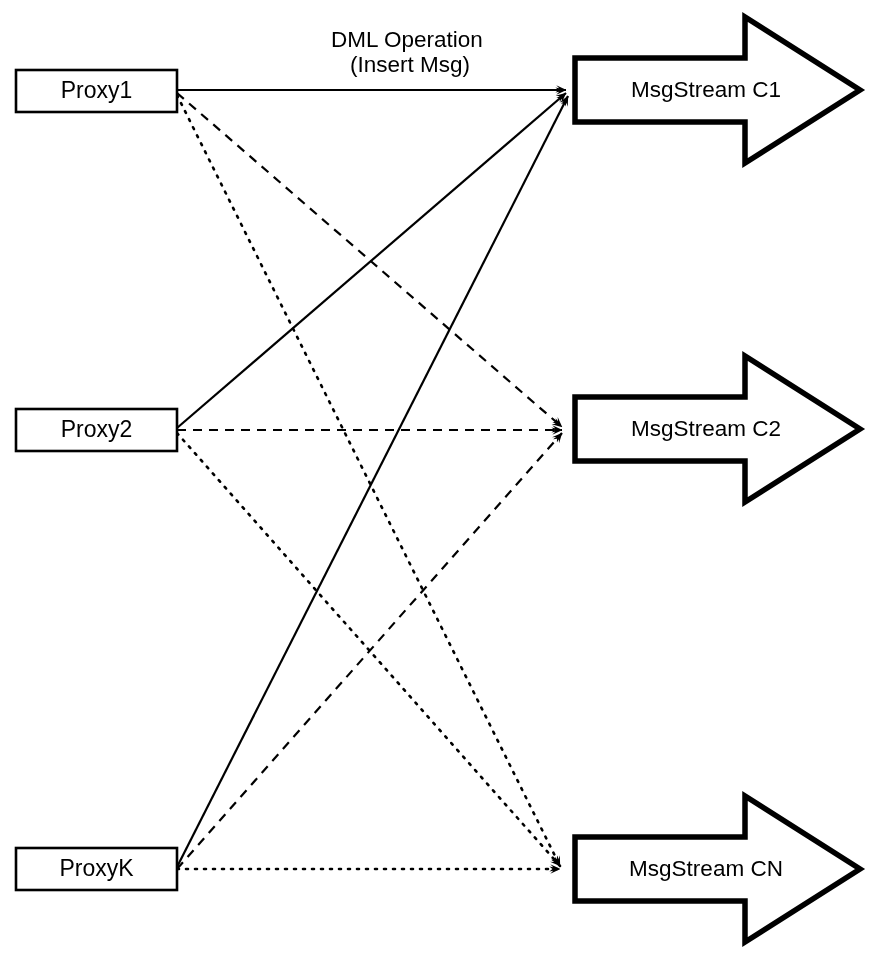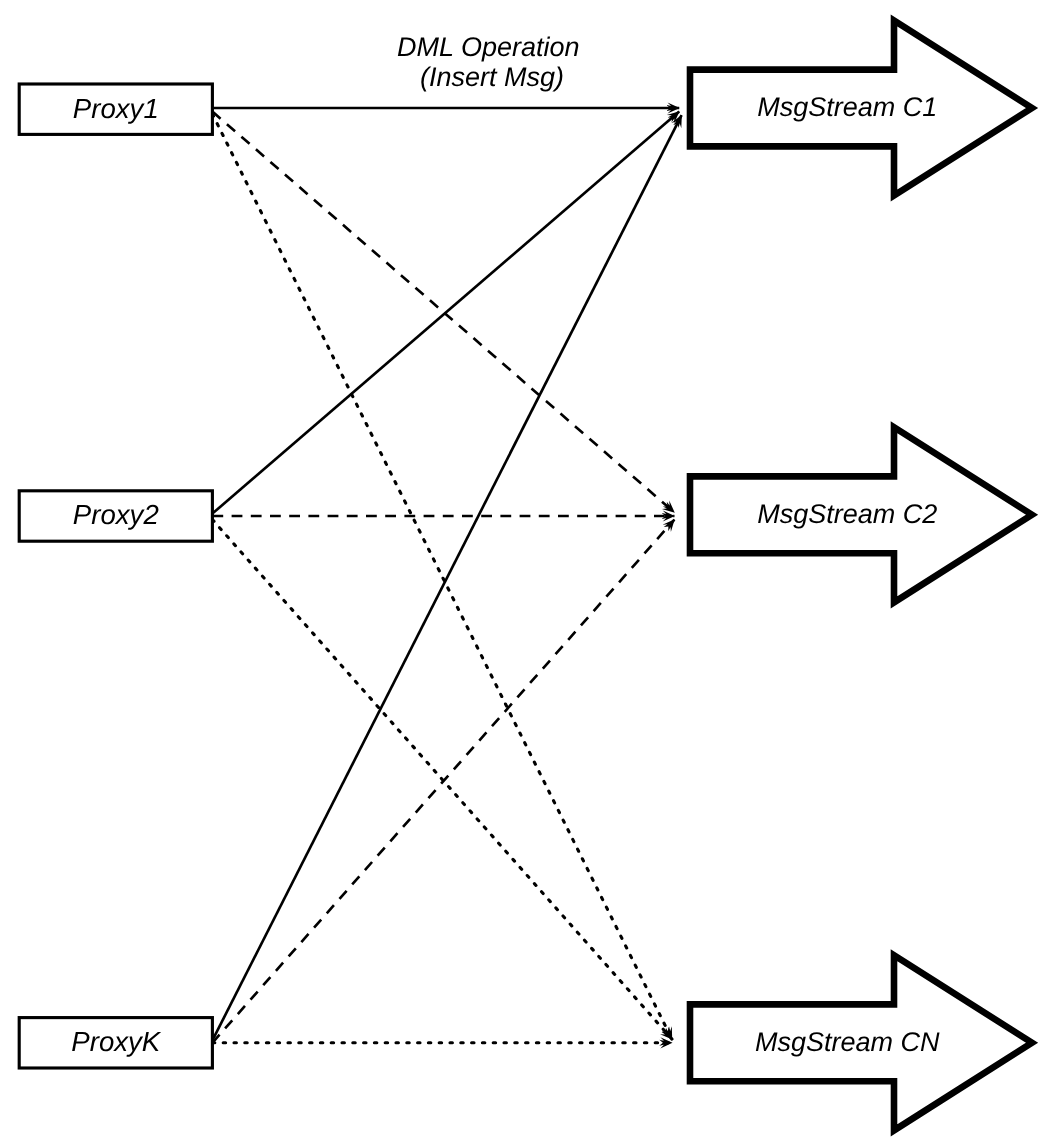--- a/index.html
+++ b/index.html
@@ -10,21 +10,20 @@
   body {
     font-family: "Liberation Sans", sans-serif;
     color: #000000;
   }
   #canvas {
     position: relative;
     width: 875px;
     height: 956px;
     background: #ffffff;
     overflow: hidden;
-    font-style: italic;
   }
   #diagram-svg {
     position: absolute;
     left: 0;
     top: 0;
     width: 875px;
     height: 956px;
     display: block;
   }
   .node-label {

